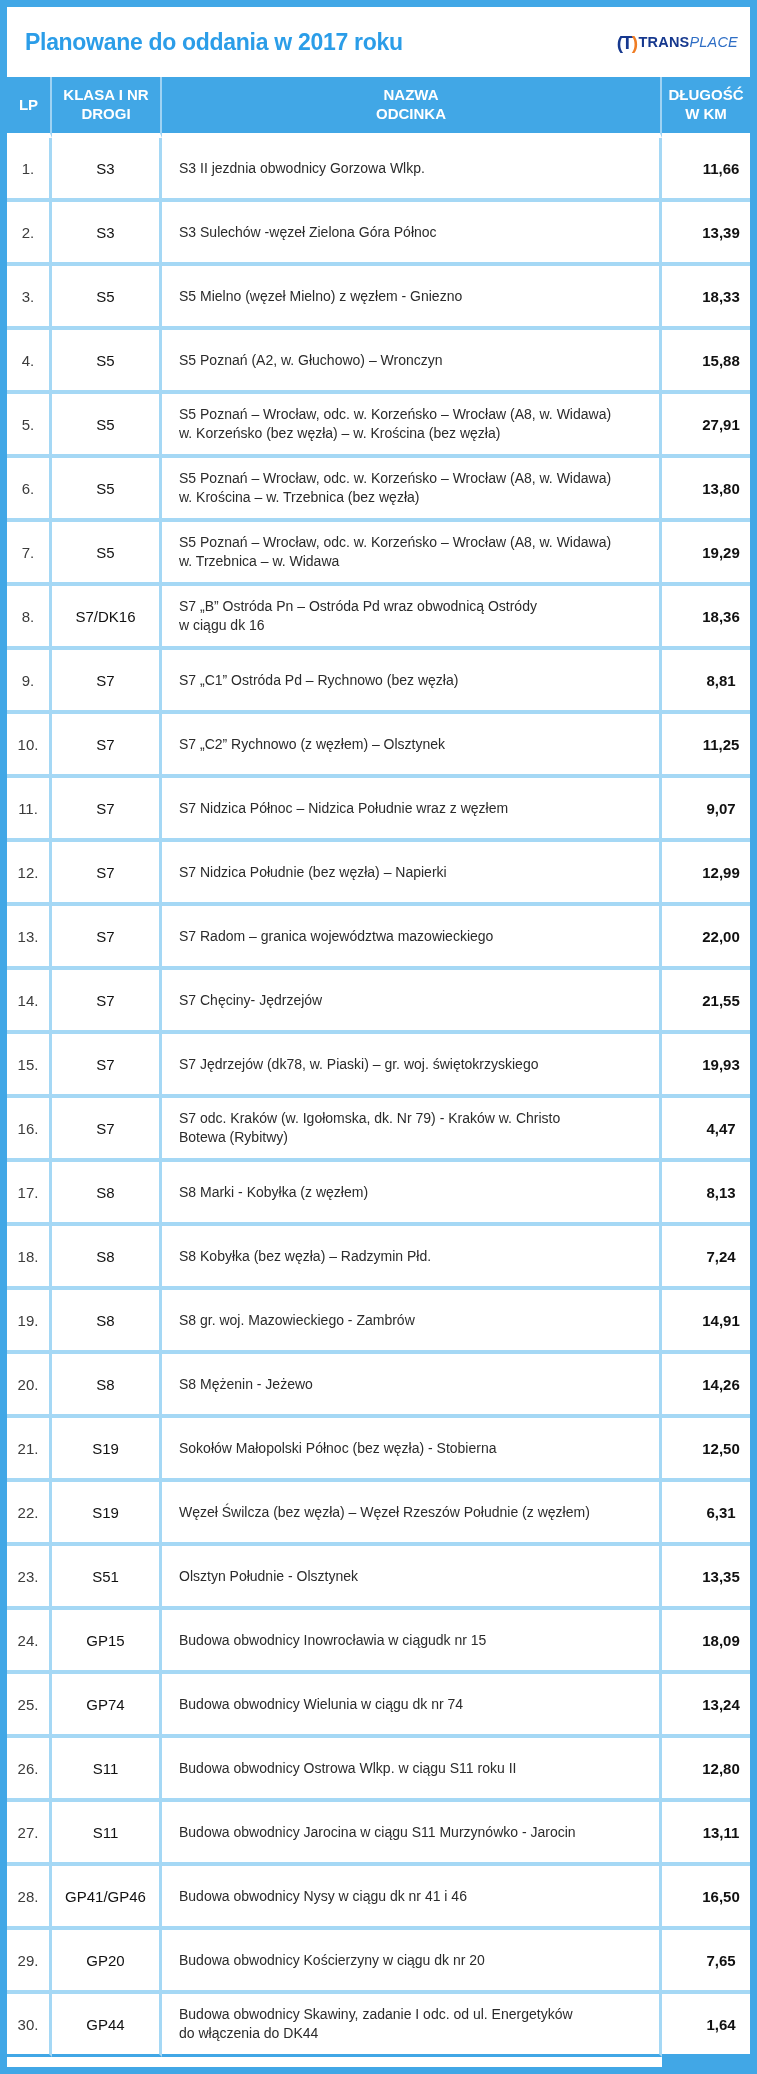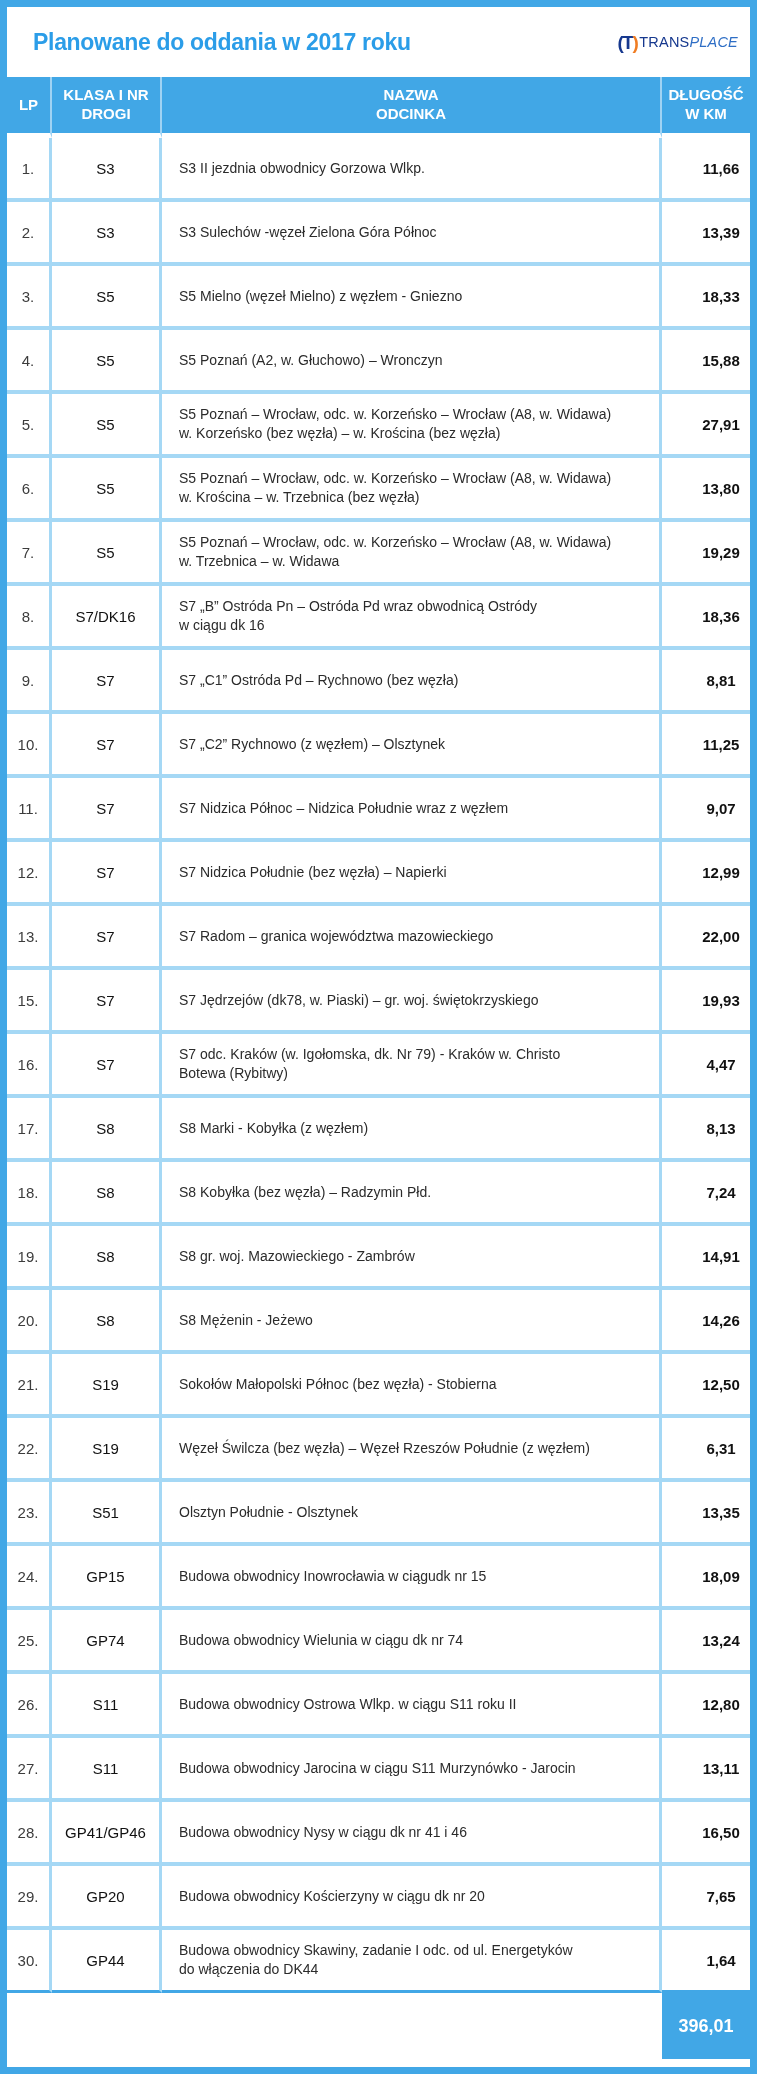--- a/index.html
+++ b/index.html
@@ -8,30 +8,30 @@
     border:7px solid #41a7e6;background:#fff;
     font-family:"Liberation Sans","DejaVu Sans",sans-serif;
     display:flex;flex-direction:column;overflow:hidden;
   }
   
   .titlebar{
     height:70px;flex:0 0 70px;display:flex;align-items:center;
     justify-content:space-between;padding:0 12px 0 14px;box-sizing:border-box;
   }
   .page-title{
-    margin:12px;font-size:23px;font-weight:800;letter-spacing:-.3px;
+    margin:4px;font-size:23px;font-weight:800;letter-spacing:-.3px;
     color:#2b9de8;
   }
   .logo{display:flex;align-items:center;line-height:1;white-space:nowrap;}
   .logo-mark{font-size:19px;font-weight:800;letter-spacing:-1.5px;margin-right:2px;}
   .lg-open{color:#16388e;}
   .lg-t{color:#16388e;}
   .lg-close{color:#f07d23;}
   .logo-word{font-size:14.5px;letter-spacing:.2px;}
-  .lg-trans{font-weight:400;color:#16388e;}
+  .lg-trans{font-weight:700;color:#16388e;}
   .lg-place{font-weight:400;color:#2e6ec5;font-style:italic;}
   
   table{border-collapse:separate;border-spacing:0;table-layout:fixed;width:743px;}
   col.w-lp{width:45px;}col.w-klasa{width:110px;}col.w-nazwa{width:500px;}col.w-km{width:88px;}
   thead th{
     background:#41a7e6;color:#fff;font-size:15px;font-weight:800;
     text-align:center;vertical-align:middle;height:61px;
     border-right:2px solid rgba(255,255,255,.5);
     border-bottom:5px solid #fff;
     white-space:pre-line;line-height:1.25;padding:0 4px;box-sizing:border-box;
@@ -176,20 +176,26 @@
           <td class="c-km">12,99</td>
         </tr>
 
         <tr>
           <td class="c-lp">13.</td>
           <td class="c-klasa">S7</td>
           <td class="c-nazwa">S7 Radom – granica województwa mazowieckiego</td>
           <td class="c-km">22,00</td>
         </tr>
 
+        <tr>
+          <td class="c-lp">14.</td>
+          <td class="c-klasa">S7</td>
+          <td class="c-nazwa">S7 Chęciny- Jędrzejów</td>
+          <td class="c-km">21,55</td>
+        </tr>
 
         <tr>
           <td class="c-lp">15.</td>
           <td class="c-klasa">S7</td>
           <td class="c-nazwa">S7 Jędrzejów (dk78, w. Piaski) – gr. woj. świętokrzyskiego</td>
           <td class="c-km">19,93</td>
         </tr>
 
         <tr>
           <td class="c-lp">16.</td>

